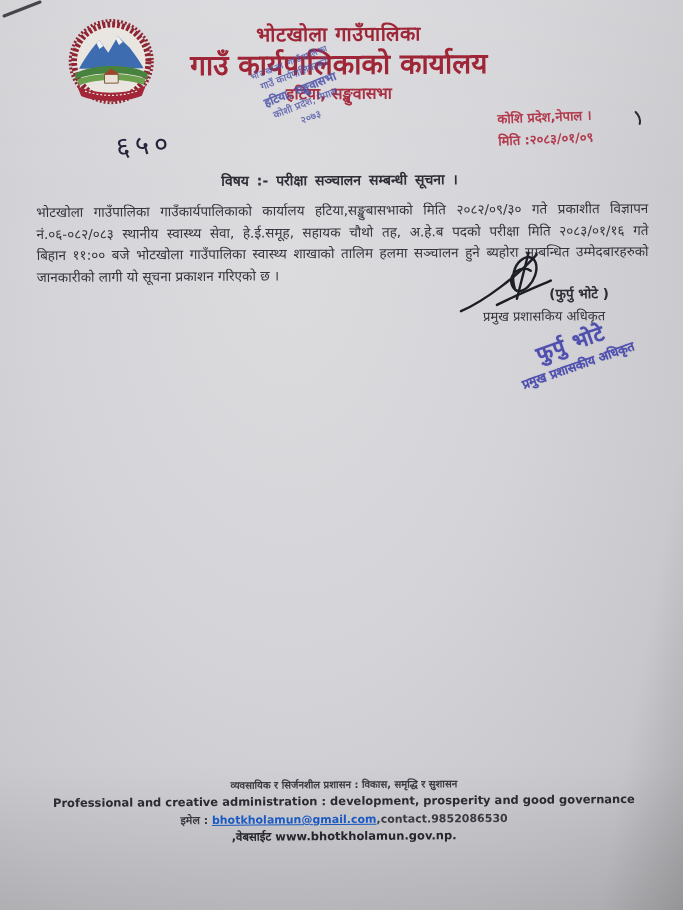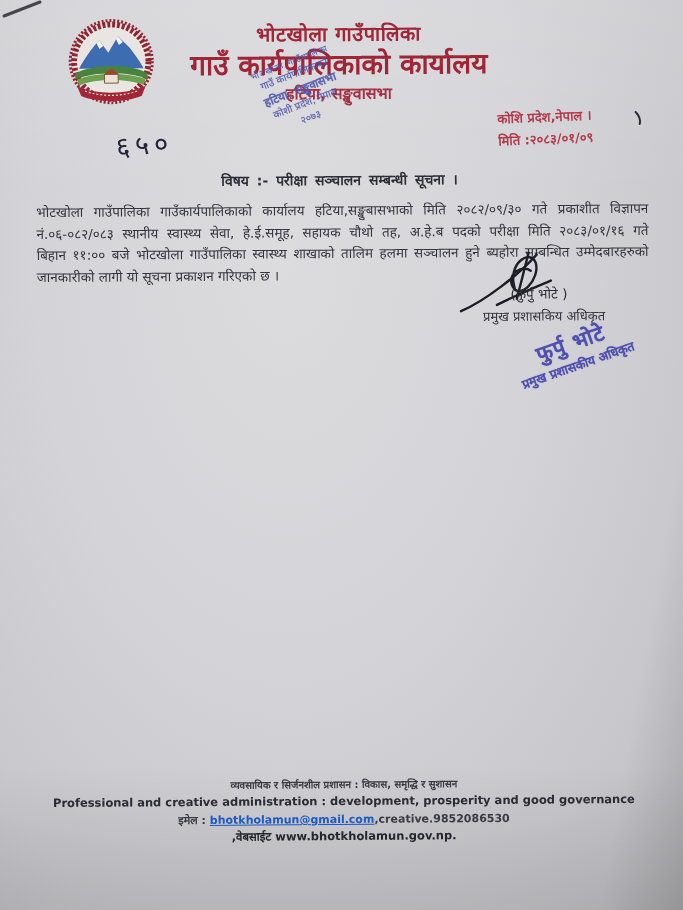--- a/index.html
+++ b/index.html
@@ -39,22 +39,22 @@
   .pen-tick{position:absolute;left:636px;top:112px;width:10px;height:16px;}
   
   .subject{position:absolute;left:0;top:170px;width:100%;text-align:center;
     font-size:14px;font-weight:bold;color:#2e2e36;word-spacing:3px;}
   .body-block{position:absolute;left:38px;top:200px;width:612px;color:#34343c;
     font-size:13.5px;line-height:21.5px;}
   .body-line{text-align:justify;text-align-last:justify;}
   .body-line.last{text-align-last:left;}
   
   .sig-scribble{position:absolute;left:458px;top:248px;width:100px;height:70px;}
-  .sig-name{position:absolute;left:470px;top:286px;width:140px;text-align:center;
-    font-size:13.5px;font-weight:normal;color:#2c2c34;}
+  .sig-name{position:absolute;left:470px;top:286px;width:140px;text-align:right;
+    font-size:13.5px;font-weight:bold;color:#2c2c34;}
   .sig-title{position:absolute;left:455px;top:308px;width:180px;text-align:center;
     font-size:13px;color:#33333b;}
   .sig-stamp{position:absolute;left:494px;top:330px;width:160px;transform:rotate(-19deg);
     color:#4e4fae;text-align:center;text-shadow:0 0 1px rgba(78,79,174,.6);}
   .sig-stamp .sn{font-size:21px;font-weight:bold;letter-spacing:1px;}
   .sig-stamp .st{font-size:12.5px;font-weight:bold;margin-top:1px;}
   
   .footer{position:absolute;left:0;top:777px;width:100%;text-align:center;color:#3a3a42;}
   .f-np{font-size:10px;font-weight:bold;}
   .f-en{font-size:11.5px;font-weight:bold;color:#2b2b33;margin-top:3px;}
@@ -130,21 +130,21 @@
     <div class="sig-title">प्रमुख प्रशासकिय अधिकृत</div>
     <div class="sig-stamp">
       <div class="sn">फुर्पु भोटे</div>
       <div class="st">प्रमुख प्रशासकीय अधिकृत</div>
     </div>
 
     <div class="footer">
       <div class="f-np">व्यवसायिक र सिर्जनशील प्रशासन : विकास, समृद्धि र सुशासन</div>
       <div class="f-en">Professional and creative administration : development, prosperity and good governance</div>
       <div class="f-email">
-        <span>इमेल : </span><a href="#">bhotkholamun@gmail.com</a><span>,creative.9852086530</span>
+        <span>इमेल : </span><a href="#">bhotkholamun@gmail.com</a><span>,contact.9852086530</span>
       </div>
       <div class="f-web">
         <span>,वेबसाईट </span><span>www.bhotkholamun.gov.np.</span>
       </div>
     </div>
 
   </div>
 </div>
 
 </body></html>

